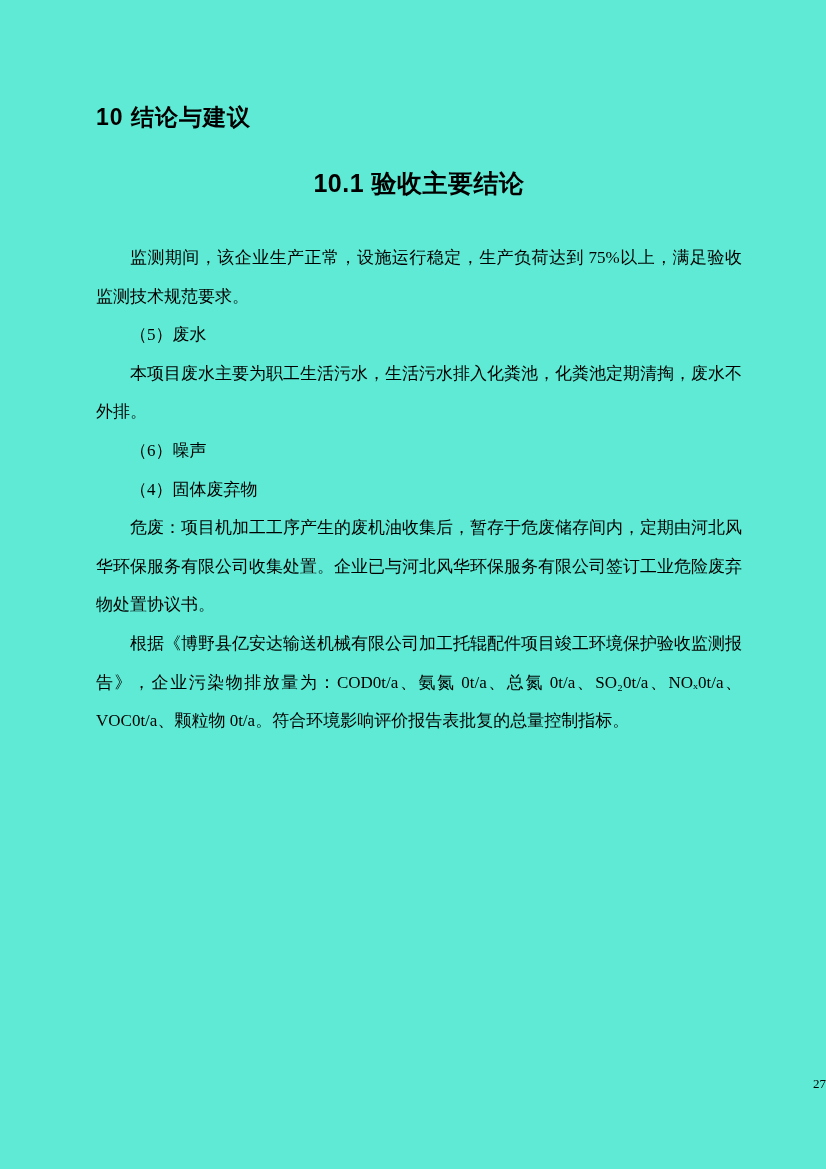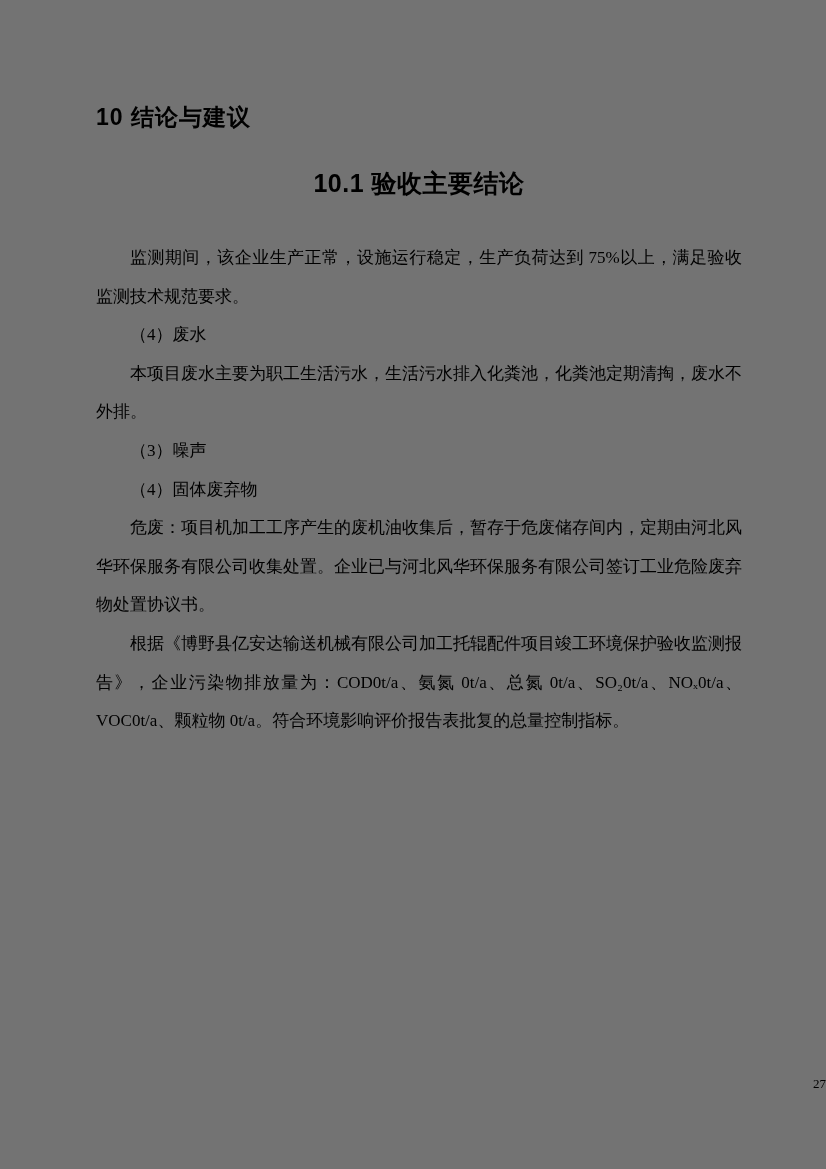--- a/index.html
+++ b/index.html
@@ -4,21 +4,21 @@
 <style>
   * { margin: 0; padding: 0; box-sizing: border-box; }
   html, body {
     background: #ffffff;
     font-family: "Liberation Serif", "DejaVu Serif", serif;
   }
   .page {
     position: relative;
     width: 826px;
     height: 1169px;
-    background: #737373;
+    background: #5eead4;
     color: #000000;
     padding: 103px 84px 0 96px;
     overflow: hidden;
   }
   .h1 {
     font-family: "Liberation Sans", "DejaVu Sans", sans-serif;
     font-weight: bold;
     font-size: 23px;
     line-height: 1.25;
     letter-spacing: 1px;
@@ -55,23 +55,23 @@
 <body>
 
 <div class="page">
 
   <div class="h1">10 结论与建议</div>
 
   <div class="h2">10.1 验收主要结论</div>
 
   <div class="body-text">
     <p>监测期间，该企业生产正常，设施运行稳定，生产负荷达到 75%以上，满足验收监测技术规范要求。</p>
-    <p>（4）废水</p>
+    <p>（5）废水</p>
     <p>本项目废水主要为职工生活污水，生活污水排入化粪池，化粪池定期清掏，废水不外排。</p>
-    <p>（3）噪声</p>
+    <p>（6）噪声</p>
     <p>（4）固体废弃物</p>
     <p>危废：项目机加工工序产生的废机油收集后，暂存于危废储存间内，定期由河北风华环保服务有限公司收集处置。企业已与河北风华环保服务有限公司签订工业危险废弃物处置协议书。</p>
     <p>根据《博野县亿安达输送机械有限公司加工托辊配件项目竣工环境保护验收监测报告》，企业污染物排放量为：COD0t/a、氨氮 0t/a、总氮 0t/a、SO₂0t/a、NOₓ0t/a、VOC0t/a、颗粒物 0t/a。符合环境影响评价报告表批复的总量控制指标。</p>
 
   </div>
 
   <div class="page-number">27</div>
 
 </div>
 

